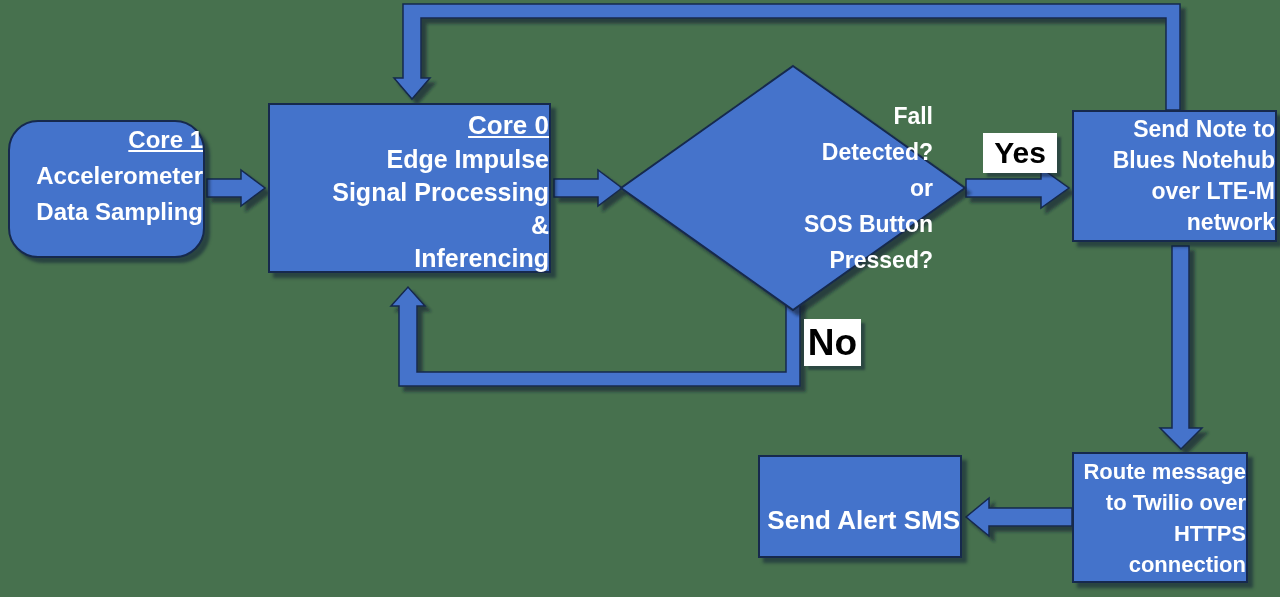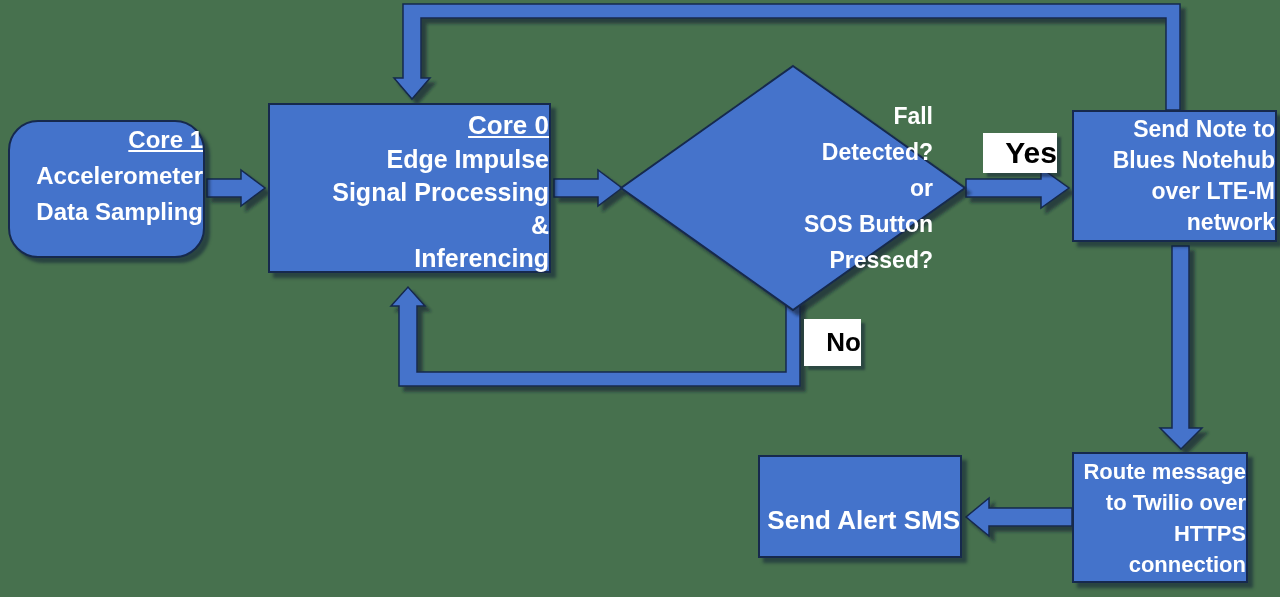--- a/index.html
+++ b/index.html
@@ -21,42 +21,42 @@
     box-sizing:border-box;
     box-shadow:5px 5px 3px rgba(17,31,54,0.55);
     z-index:2;
   }
   .node .title{text-decoration:underline;}
   .rounded{border-radius:30px;}
   .edge-label{
     position:absolute;
     background:#FFFFFF;
     color:#000000;
-    text-align:right;
+    text-align:center;
     box-sizing:border-box;
     box-shadow:4px 4px 2px rgba(17,31,54,0.5);
     z-index:3;
     font-weight:bold;
   }
   .decision-text{
     position:absolute;
     color:#FFFFFF;
     text-align:right;
     z-index:2;
     font-weight:bold;
   }
   .c1{left:8px;top:120px;width:197px;height:138px;font-size:24px;line-height:36px;padding-top:0;}
   .c0{left:268px;top:103px;width:283px;height:170px;font-size:25px;line-height:33px;padding-top:3px;}
   .c0 .title{font-size:26px;line-height:35px;}
   .sn{left:1072px;top:110px;width:205px;height:132px;font-size:23px;line-height:31px;padding-top:2px;}
   .rt{left:1072px;top:452px;width:176px;height:131px;font-size:22px;line-height:31px;padding-top:2px;}
   .sms{left:758px;top:455px;width:204px;height:103px;font-size:26px;line-height:126px;}
   .dec{left:653px;top:98px;width:280px;height:180px;font-size:23px;line-height:36px;}
   .yes{left:983px;top:133px;width:74px;height:40px;font-size:30px;line-height:40px;}
-  .no{left:804px;top:319px;width:57px;height:47px;font-size:26px;line-height:47px;}
+  .no{left:804px;top:319px;width:57px;height:47px;font-size:37px;line-height:47px;}
 </style>
 </head>
 <body>
 
 <div class="canvas">
 
   <svg class="layer" viewBox="0 0 1280 597" xmlns="http://www.w3.org/2000/svg">
     <defs>
       <filter id="ds" x="-20%" y="-20%" width="140%" height="140%">
         <feDropShadow dx="5" dy="5" stdDeviation="1.5" flood-color="#111F36" flood-opacity="0.6"></feDropShadow>

